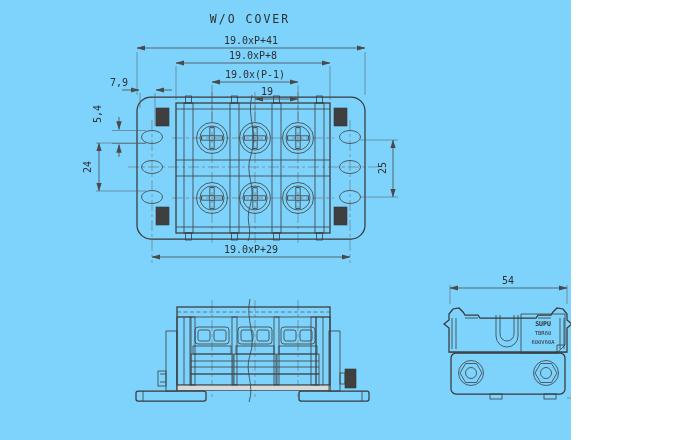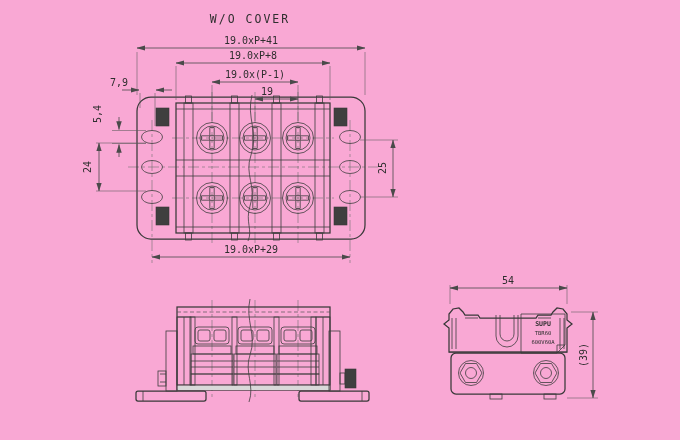--- a/index.html
+++ b/index.html
@@ -1,16 +1,16 @@
 <!DOCTYPE html>
 <html><head>
 <meta charset="utf-8">
 <style>
   html,body{margin:0;padding:0;background:#ffffff;}
-  #stage{position:relative;width:680px;height:440px;background:#f9a8d4;overflow:hidden;
+  #stage{position:relative;width:571px;height:440px;background:#7dd3fc;overflow:hidden;
          font-family:"DejaVu Sans Mono", monospace;text-decoration:underline;}
   svg{display:block}
   .ol{fill:none;stroke:#383838;stroke-width:1.25}
   .tl{fill:none;stroke:#3d3d3d;stroke-width:.8}
   .hd{fill:none;stroke:#555;stroke-width:.7;stroke-dasharray:4 2.5}
   .cl{fill:none;stroke:#6e6e6e;stroke-width:.6;stroke-dasharray:11 3 3 3}
   .dm{fill:none;stroke:#4a4a4a;stroke-width:.8}
   .xt{fill:none;stroke:#5a5a5a;stroke-width:.55}
   .dk{fill:#3f3f3f;stroke:#383838;stroke-width:.6}
   .lg{fill:#d9d9d9;stroke:none}

